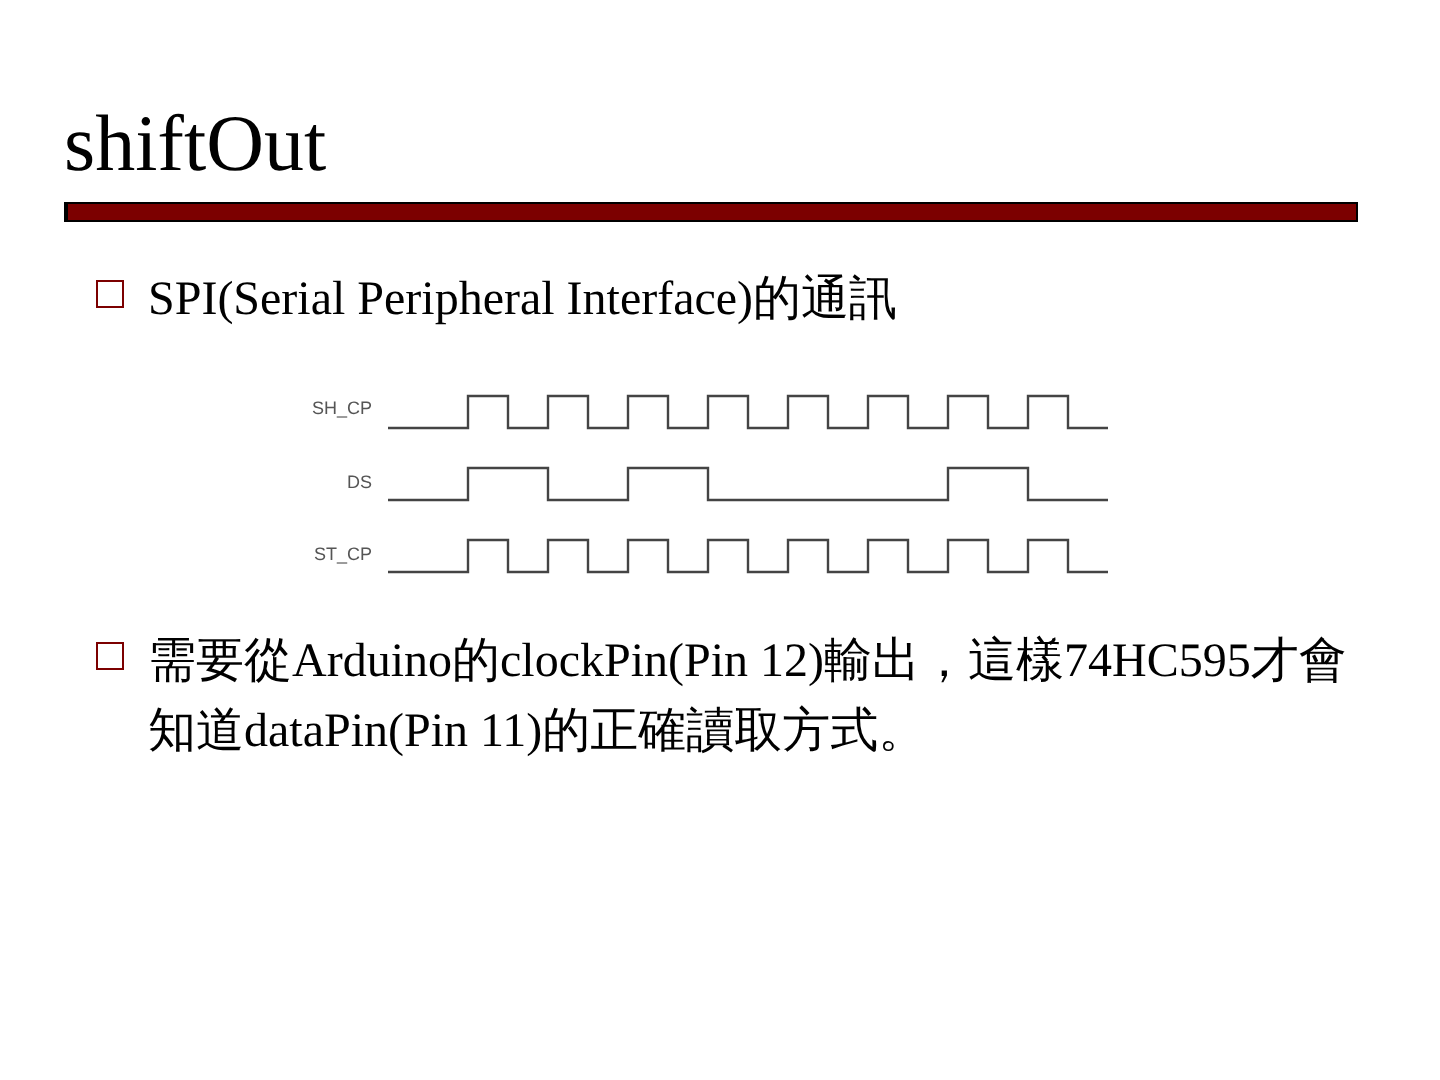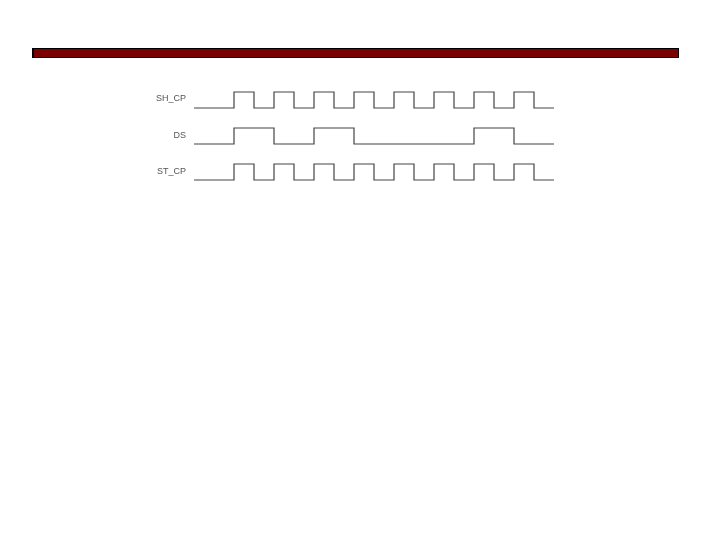--- a/index.html
+++ b/index.html
@@ -68,22 +68,27 @@
   .wave {
     stroke: #444;
     stroke-width: 1.2;
     fill: none;
   }
 </style>
 </head>
 <body>
 
 <div class="slide">
+  <h1 class="title">shiftOut</h1>
   <div class="title-rule"></div>
 
+  <div class="bullet-row">
+    <span class="square"></span>
+    <span>SPI(Serial Peripheral Interface)的通訊</span>
+  </div>
 
   <div class="timing-block">
     <svg class="timing" width="440" height="110" viewBox="0 0 440 110">
 
       <text x="52" y="21" text-anchor="end" class="sig-label">SH_CP</text>
       <path class="wave" d="M60 28 L100 28
                L100 12 L120 12 L120 28 L140 28
                L140 12 L160 12 L160 28 L180 28
                L180 12 L200 12 L200 28 L220 28
                L220 12 L240 12 L240 28 L260 28
@@ -105,13 +110,17 @@
                L140 84 L160 84 L160 100 L180 100
                L180 84 L200 84 L200 100 L220 100
                L220 84 L240 84 L240 100 L260 100
                L260 84 L280 84 L280 100 L300 100
                L300 84 L320 84 L320 100 L340 100
                L340 84 L360 84 L360 100 L380 100
                L380 84 L400 84 L400 100 L420 100"></path>
     </svg>
   </div>
 
+  <div class="bullet-row">
+    <span class="square"></span>
+    <span>需要從Arduino的clockPin(Pin 12)輸出，這樣74HC595才會知道dataPin(Pin 11)的正確讀取方式。</span>
+  </div>
 </div>
 
 </body></html>

